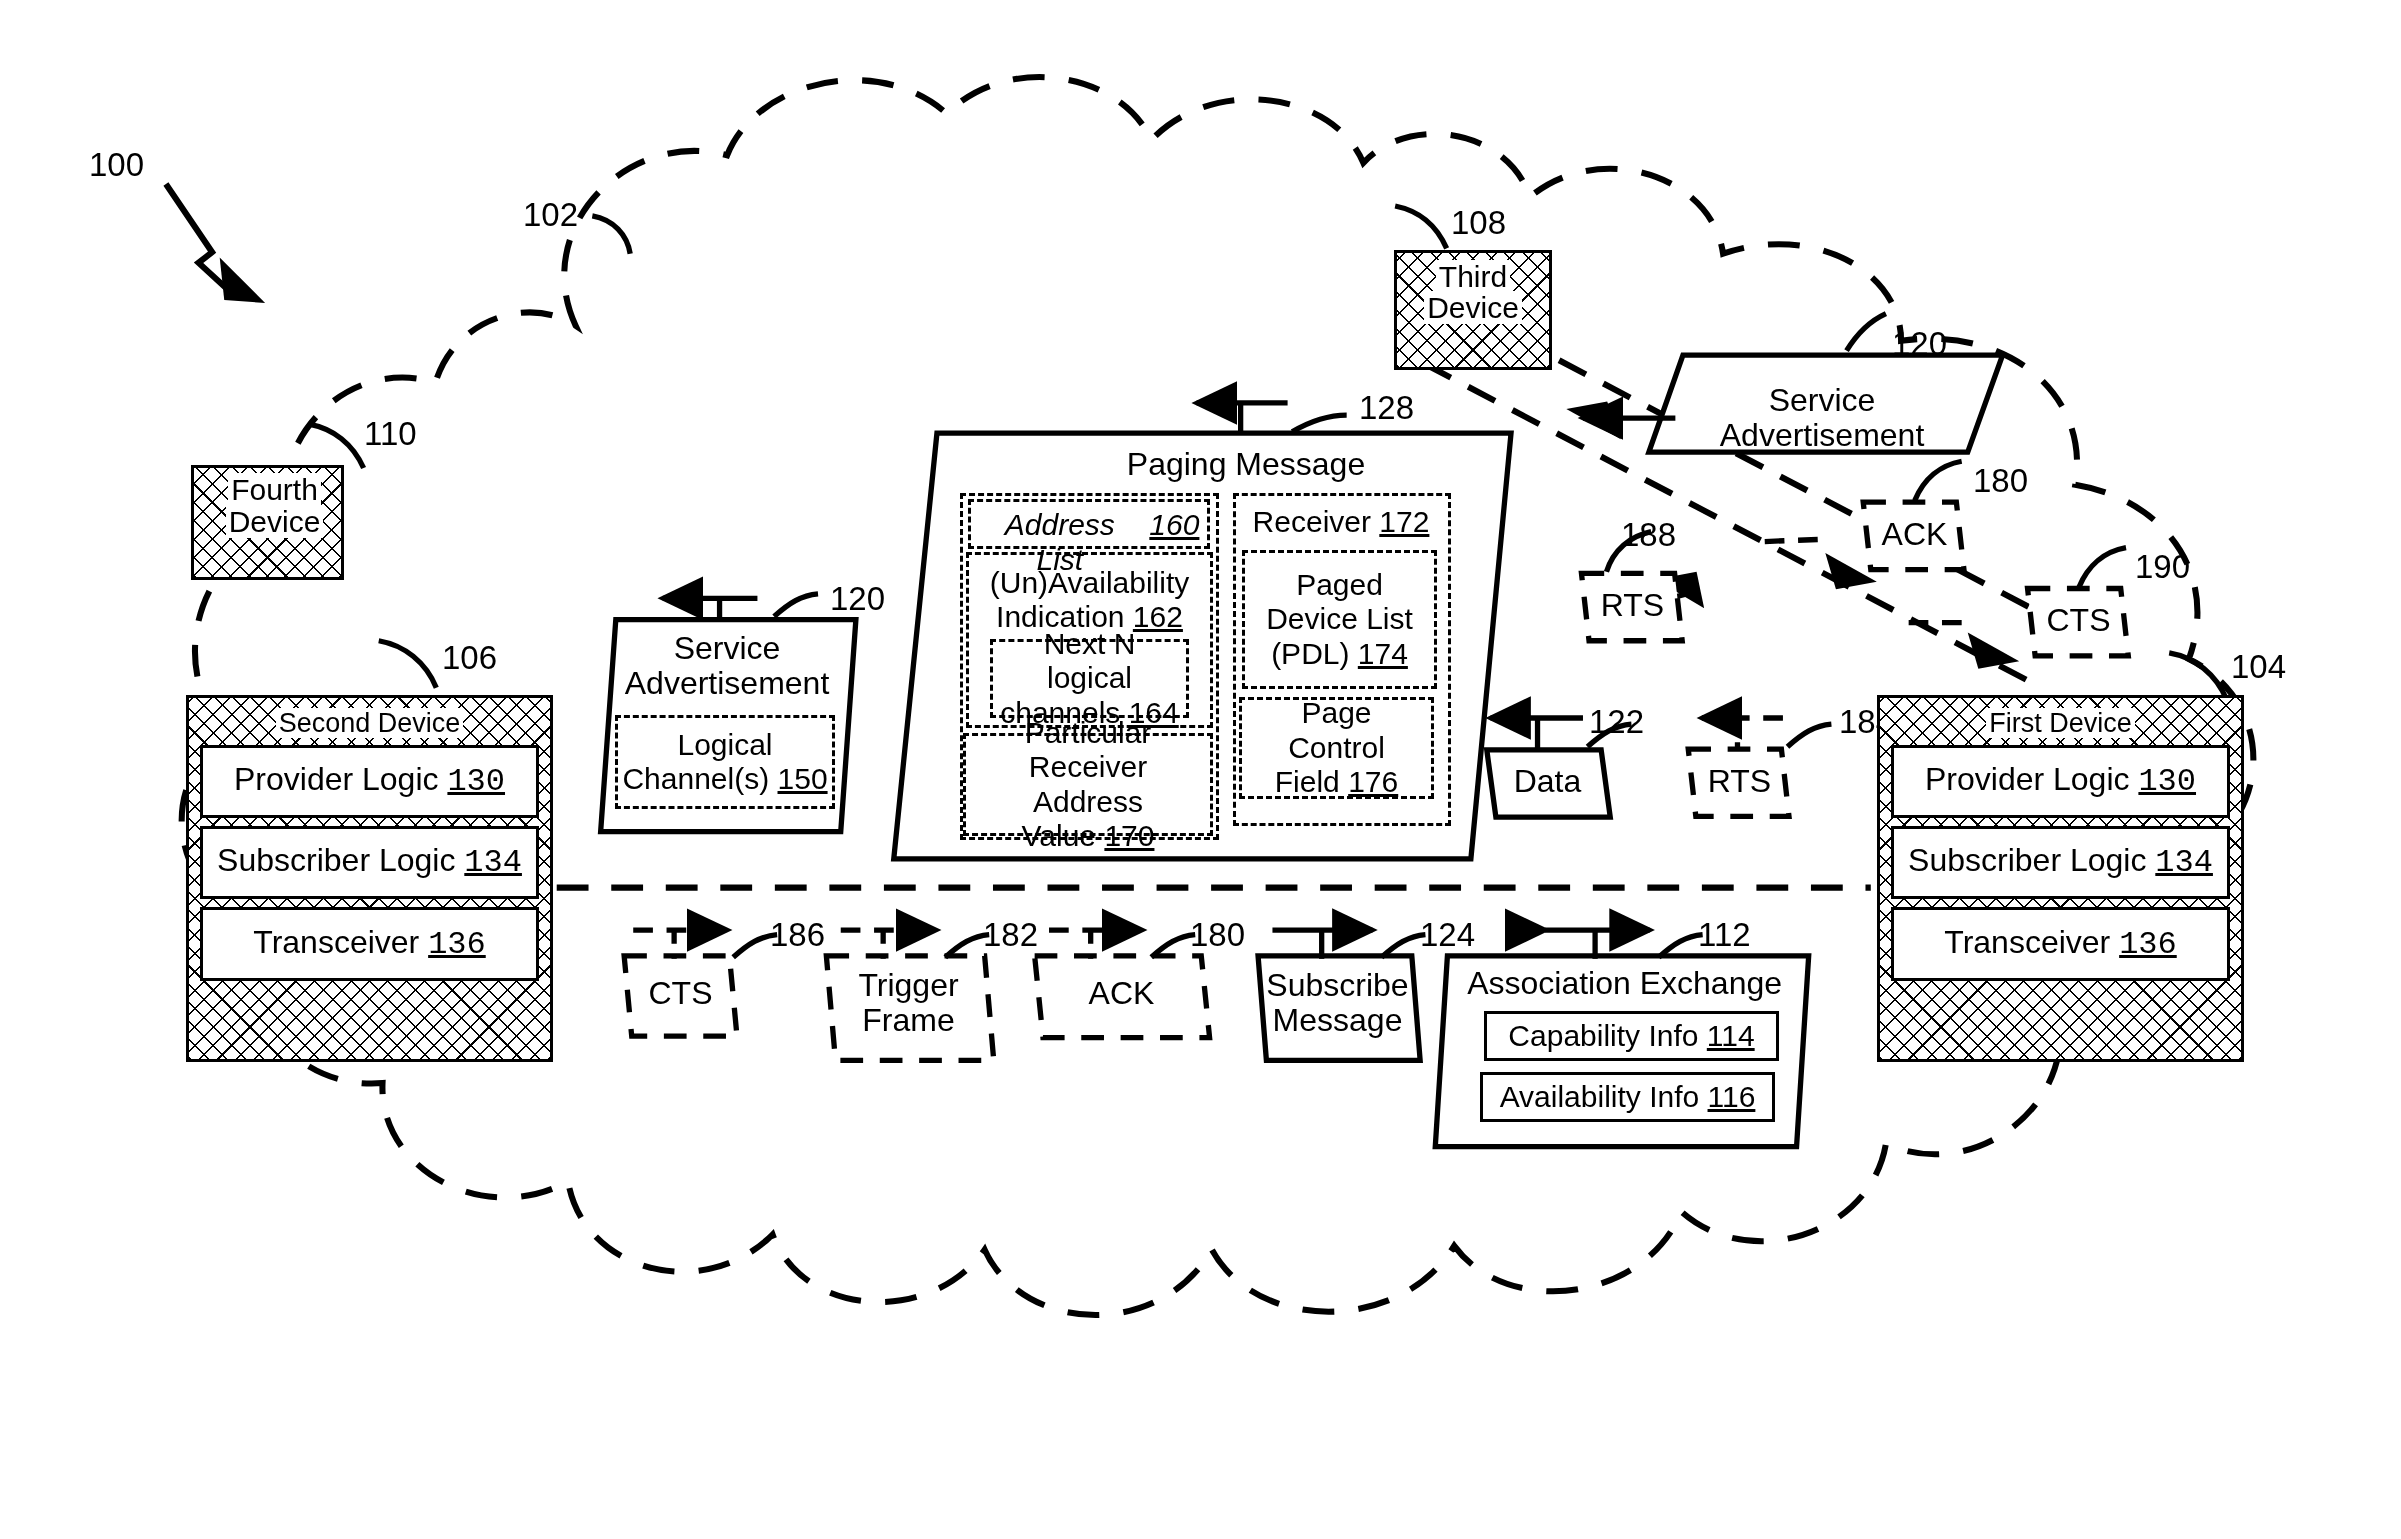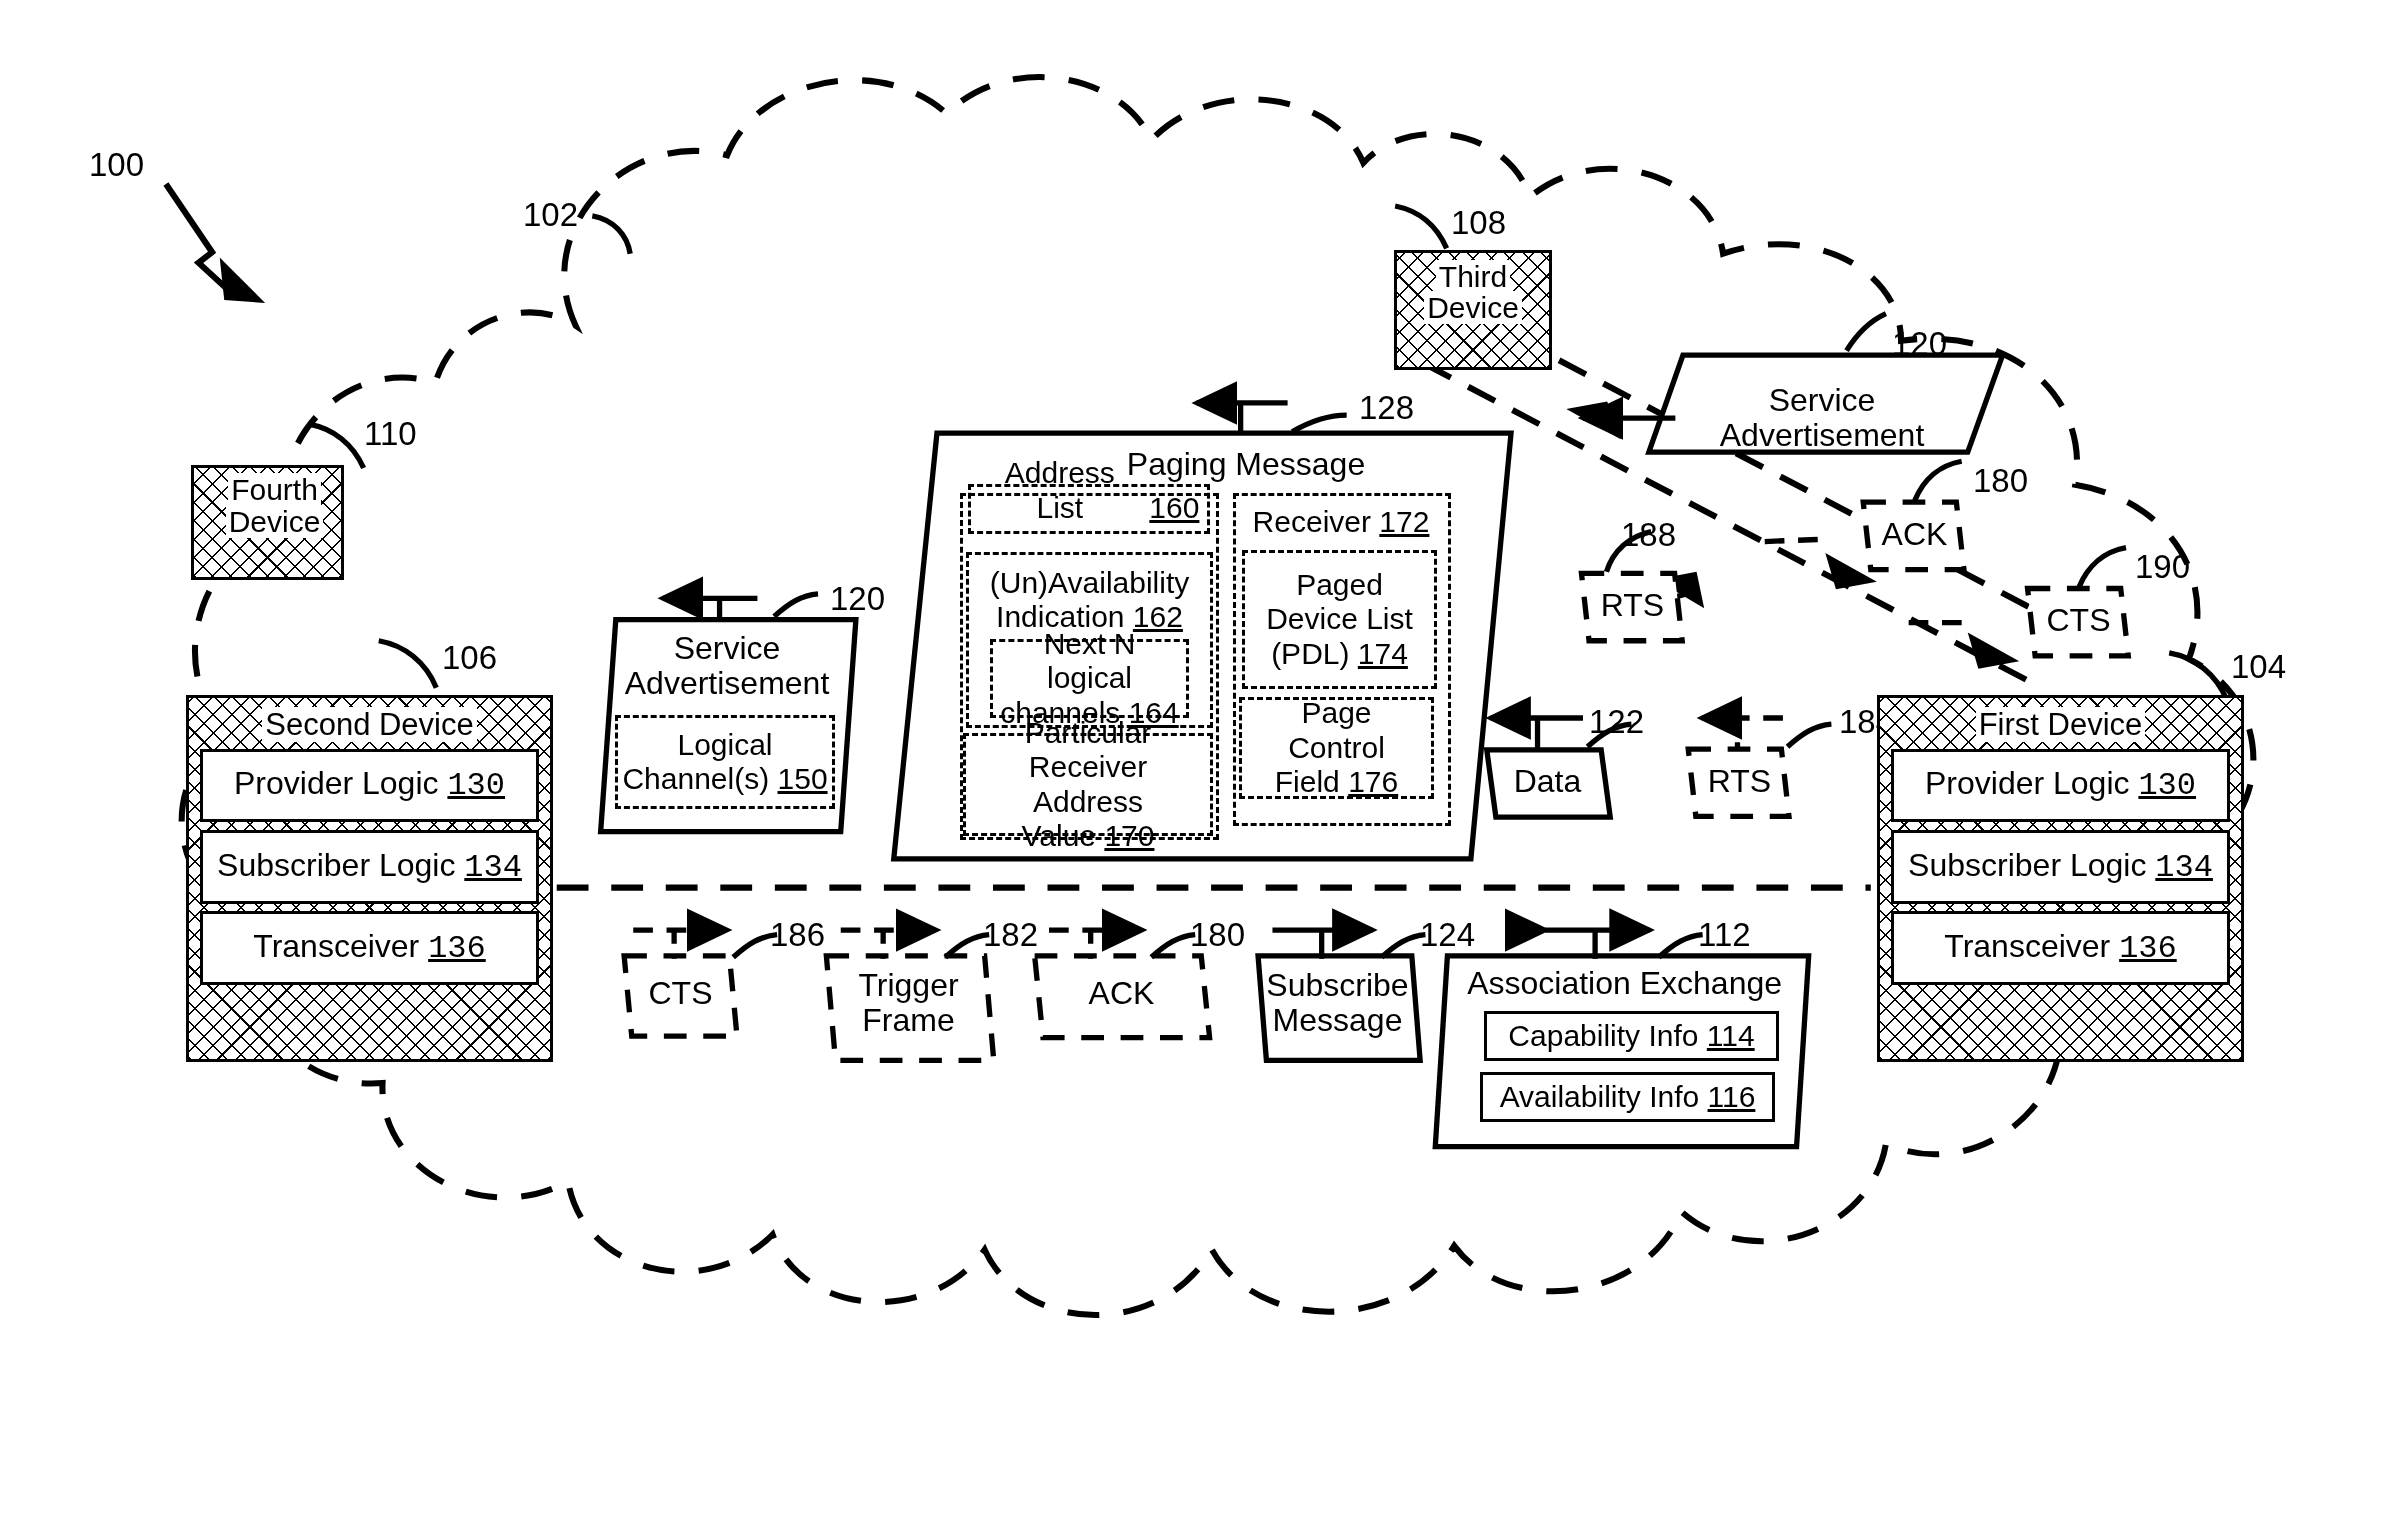--- a/index.html
+++ b/index.html
@@ -7,21 +7,21 @@
   #stage{position:relative;width:2401px;height:1539px;background:#fff;overflow:hidden;}
   svg.layer{position:absolute;left:0;top:0;width:2401px;height:1539px;}
   .refnum{position:absolute;font-size:33px;line-height:1;white-space:nowrap;}
 
   
   .device{position:absolute;border:3.8px solid #000;box-sizing:border-box;
      background-image:
        repeating-linear-gradient(45deg, #000 0 1.5px, transparent 1.5px 13px),
        repeating-linear-gradient(-45deg, #000 0 1.5px, transparent 1.5px 13px);
      background-color:#fff;}
-  .device .dtitle{text-align:center;font-size:31px;padding-top:10.6px;line-height:1.05;}
+  .device .dtitle{text-align:center;font-size:27px;padding-top:10.6px;line-height:1.05;}
   .device .slot{background:#fff;border:3px solid #000;margin:7.6px 10.6px;
      text-align:center;font-size:32px;padding:13.6px 0 15px;box-sizing:border-box;}
   .device .slot u{text-decoration:underline;font-family:Liberation Mono, monospace;}
   .device .dtitle span{background:#fff;padding:0 3px;}
   .paraTitle{font-size:32px;text-align:center;line-height:1.1;}
   .fieldbox{border:3px dashed #000;box-sizing:border-box;text-align:center;
       font-size:30px;line-height:1.15;padding:6px 7.6px;background:transparent;}
   .solidfield{border:3px solid #000;box-sizing:border-box;text-align:center;
       font-size:30px;line-height:1.15;padding:7.6px 6px;background:#fff;}
   u{text-decoration:underline;}
@@ -261,21 +261,21 @@
       <u>136</u>
     </div>
   </div>
 
   <div style="position:absolute;left:936px;top:441px;width:561px;height:414px;">
 
     <div class="paraTitle" style="position:absolute;left:98px;top:6px;width:424px;">Paging Message</div>
 
     <div class="fieldbox" style="position:absolute;left:24px;top:52px;width:259px;height:347px;border-style:dashed;"></div>
 
-    <div class="fieldbox" style="position:absolute;left:32px;top:43px;width:242px;height:50px;display:flex;align-items:flex-end;justify-content:center;">
+    <div class="fieldbox" style="position:absolute;left:32px;top:58px;width:242px;height:50px;display:flex;align-items:flex-start;justify-content:center;font-style:italic;">
       <span>Address List</span>&nbsp;<u>160</u>
     </div>
 
     <div class="fieldbox" style="position:absolute;left:30px;top:111px;width:247px;height:176px;">
       <div style="padding-top:4.5px;">
         <span>(Un)Availability</span><br>
         <span>Indication</span>&nbsp;<u>162</u>
       </div>
       <div class="fieldbox" style="margin:4.5px 13.6px 0;height:79px;display:flex;flex-direction:column;align-items:center;justify-content:center;">
         <span>Next N logical</span>

